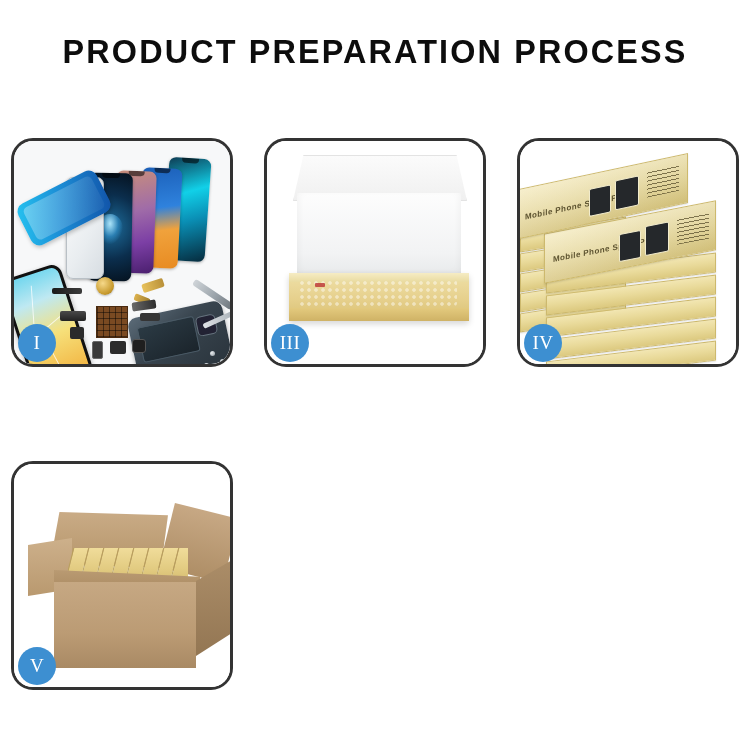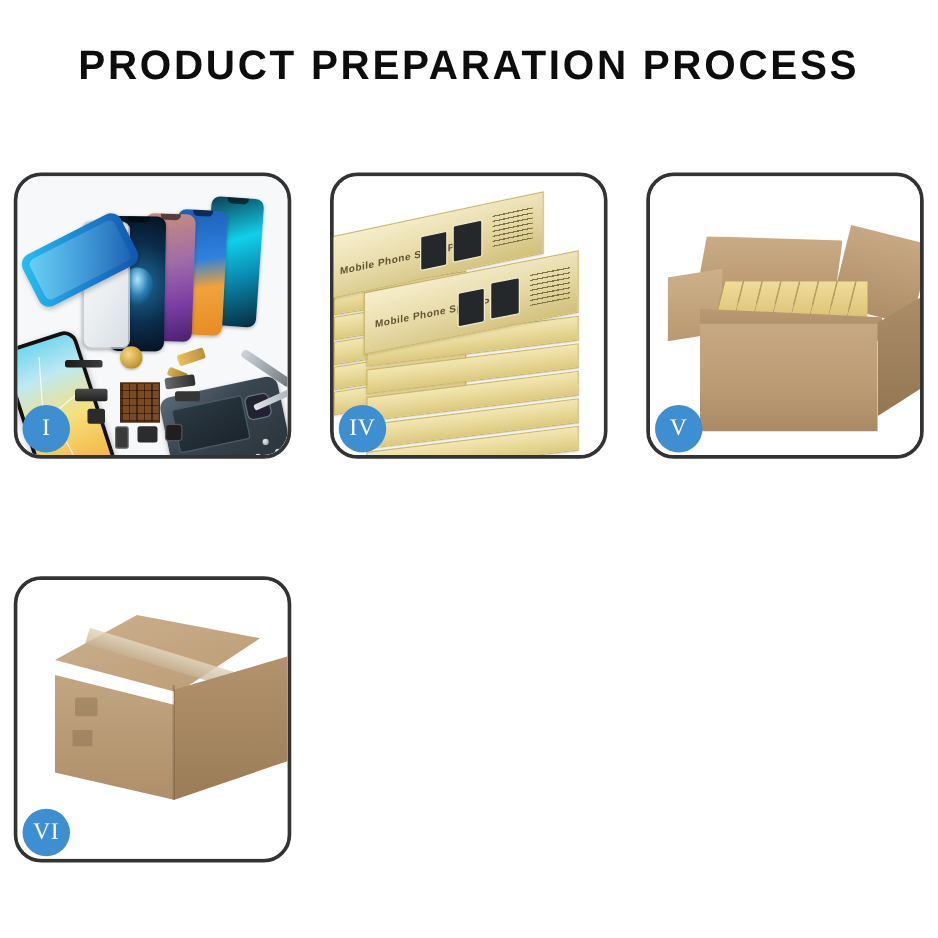--- a/index.html
+++ b/index.html
@@ -457,20 +457,35 @@
       <div class="part screwdriver"></div>
       <div class="part tweezer"></div>
       <div class="part screw" style="left:196px;top:210px;"></div>
       <div class="part screw" style="left:206px;top:218px;"></div>
       <div class="part screw" style="left:190px;top:222px;"></div>
     </div>
     <div class="badge">I</div>
   </div>
 
 
+  <div class="panel">
+    <div class="panel-stage">
+      <div class="p3-bg"></div>
+      <div class="mail-lid-back"></div>
+      <div class="foam"></div>
+      <div class="box-kraft">
+        <span class="lip"></span>
+        <span class="wrapped-screen">
+          <span class="redmark"></span>
+        </span>
+        <span class="side"></span>
+      </div>
+    </div>
+    <div class="badge">III</div>
+  </div>
 
   <div class="panel">
     <div class="panel-stage">
       <div class="p4-bg"></div>
       <div class="stack">
 
         <div class="kbox" style="left:4px;top:66px;width:104px;height:17px;transform:skewY(-9deg);"></div>
         <div class="kbox" style="left:4px;top:86px;width:104px;height:17px;transform:skewY(-9deg);"></div>
         <div class="kbox" style="left:4px;top:106px;width:104px;height:17px;transform:skewY(-9deg);"></div>
         <div class="kbox" style="left:4px;top:126px;width:104px;height:17px;transform:skewY(-9deg);"></div>
@@ -522,28 +537,14 @@
         <div class="ibox" style="left:105px;width:16px;"></div>
       </div>
 
       <div class="carton-front-flap"></div>
       <div class="carton-body"></div>
       <div class="carton-right"></div>
     </div>
     <div class="badge">V</div>
   </div>
 
-  <div class="panel">
-    <div class="panel-stage">
-      <div class="p6-bg"></div>
-      <div class="seal-top"></div>
-      <div class="tape"></div>
-      <div class="seal-front">
-        <span class="tab" style="left:14px;top:44px;width:16px;height:13px;"></span>
-      </div>
-      <div class="seal-right"></div>
-      <div class="seam" style="left:124px;top:84px;width:2px;height:92px;"></div>
-      <div class="tab" style="left:46px;top:94px;width:18px;height:15px;border-radius:2px;"></div>
-    </div>
-    <div class="badge">VI</div>
-  </div>
 
 </div>
 
 </body></html>

